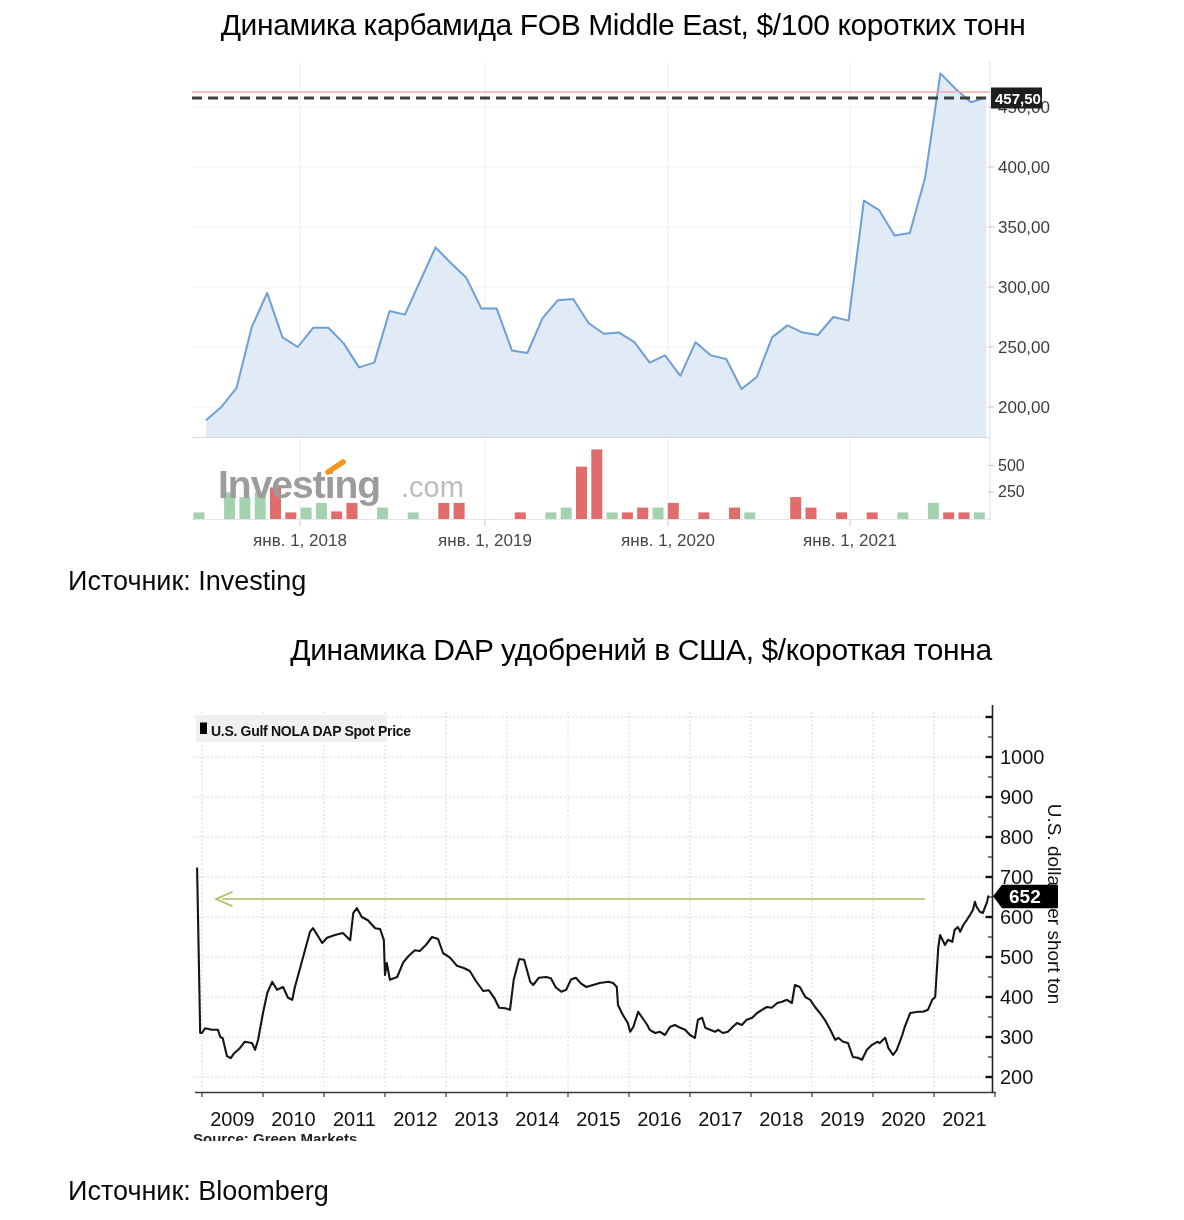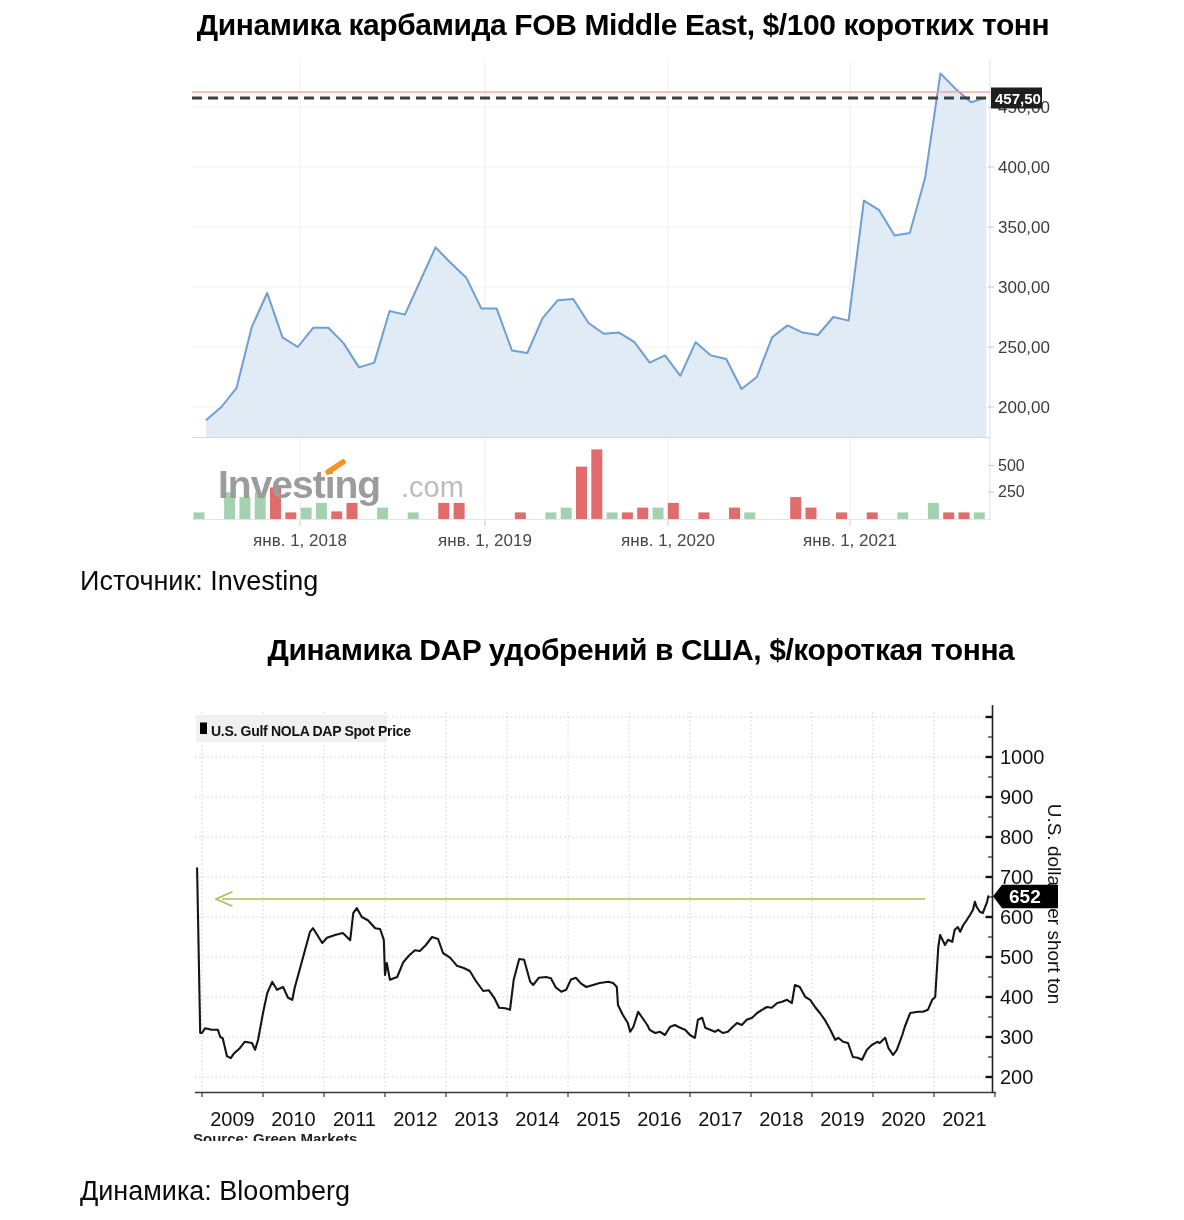--- a/index.html
+++ b/index.html
@@ -1,23 +1,23 @@
 <!DOCTYPE html>
 <html><head>
 <meta charset="utf-8">
 <style>
   html,body{margin:0;padding:0;}
   body{
     width:1184px;height:1220px;position:relative;background:#ffffff;
     font-family:"Liberation Sans",sans-serif;
   }
-  .title{position:absolute;text-align:center;font-weight:bold;font-size:30px;color:#000;letter-spacing:-0.4px;}
+  .title{position:absolute;text-align:center;font-weight:normal;font-size:30px;color:#000;letter-spacing:-0.4px;}
   #title1{top:8px;left:62px;width:1122px;}
   #title2{top:633px;left:82px;width:1118px;}
-  .source{position:absolute;font-size:27px;color:#0a0a0a;font-weight:400;margin-left:12px;}
+  .source{position:absolute;font-size:27px;color:#0a0a0a;font-weight:400;}
   #source1{top:566px;left:68px;}
   #source2{top:1176px;left:68px;}
   svg{position:absolute;left:0;}
   #chart1{top:0;width:1184px;height:565px;}
   #chart2{top:630px;width:1184px;height:530px;}
   text{font-family:"Liberation Sans",sans-serif;}
   .t17{font-size:17px;fill:#3c3c3c;}
   .t16{font-size:16px;fill:#3c3c3c;}
   .badge1{font-size:15px;font-weight:bold;fill:#ffffff;}
   .xlab1{font-size:17px;fill:#474747;}
@@ -247,13 +247,13 @@
   <text id="c2-ylabel" class="ylab2" text-anchor="middle" transform="translate(1048 904) rotate(90)">U.S. dollar per short ton</text>
   <g id="c2-badge">
     <polygon id="c2-badge-bg" fill="#000000" points="993,896.2 1002,884.7 1058,884.7 1058,908.2 1002,908.2"></polygon>
     <text id="c2-badge-text" class="badge2" x="1009" y="903.2">652</text>
   </g>
   <g clip-path="url(#srcclip)">
     <text class="foot" x="193" y="1144">Source: Green Markets</text>
   </g>
 </svg>
 
-<div id="source2" class="source">Динамика: Bloomberg</div>
+<div id="source2" class="source">Источник: Bloomberg</div>
 
 </body></html>

